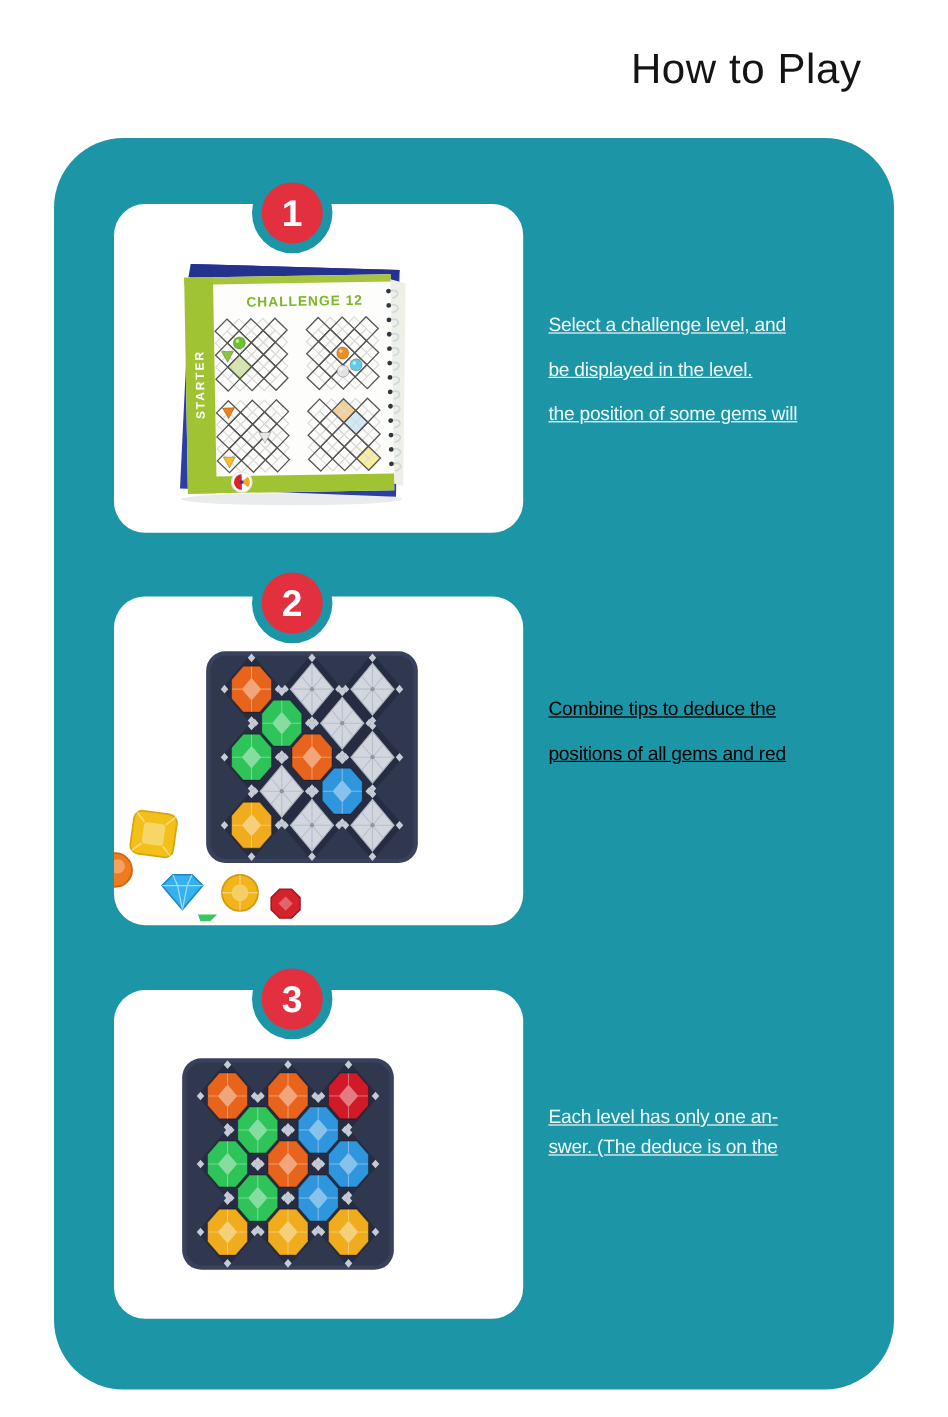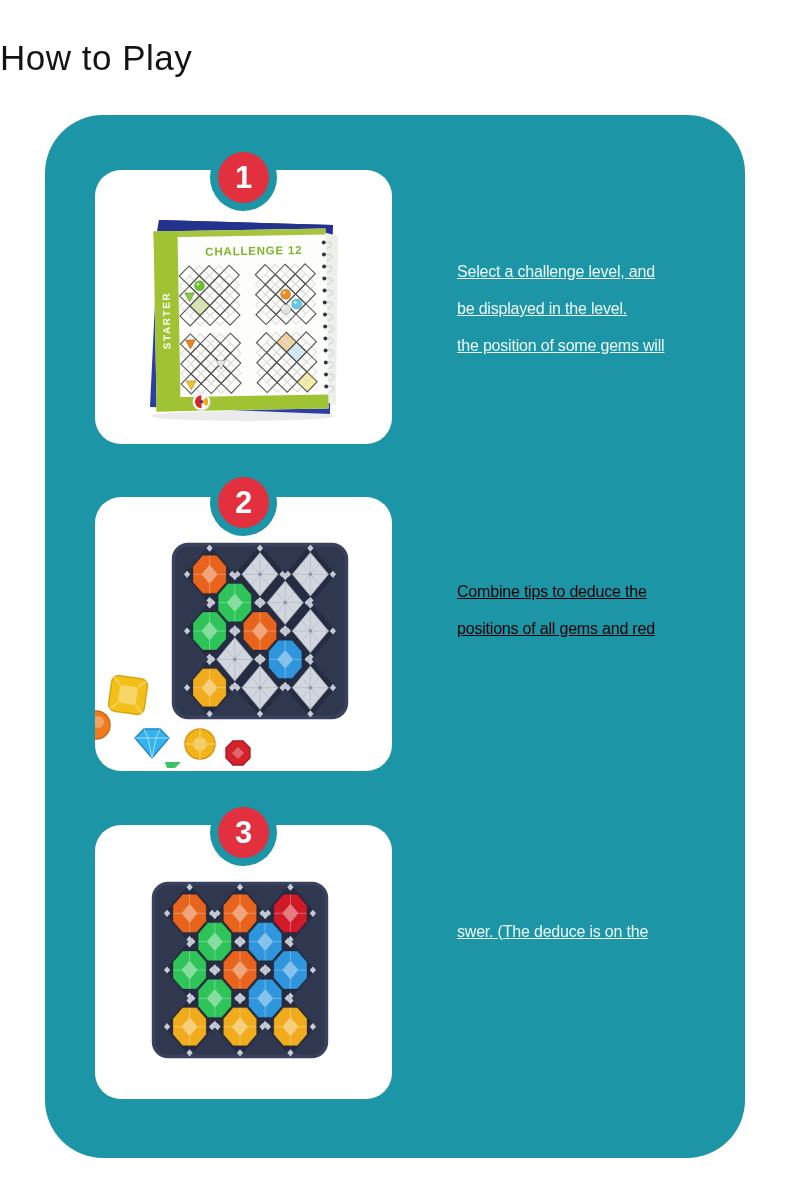--- a/index.html
+++ b/index.html
@@ -1,29 +1,29 @@
 <!DOCTYPE html>
 <html><head>
 <meta charset="utf-8">
 <style>
   html,body{margin:0;padding:0;}
   body{
     width:790px;height:1181px;position:relative;overflow:hidden;
     background:#ffffff;font-family:"Liberation Sans",sans-serif;
   }
   .page-title{
-    position:absolute;top:38px;left:0;width:718px;text-align:left;
+    position:absolute;top:38px;left:0;width:718px;text-align:right;
     font-size:35px;color:#141414;letter-spacing:0.5px;
   }
   .panel{
     position:absolute;left:45px;top:115px;width:700px;height:1043px;
     background:#1c95a6;border-radius:58px;
   }
   .card{
-    position:absolute;left:50px;width:297px;height:274px;
+    position:absolute;left:50px;width:341px;height:274px;
     background:#ffffff;border-radius:26px;overflow:hidden;
   }
   .card1{top:55px;}
   .card2{top:382px;}
   .card3{top:710px;}
   .ring{
     position:absolute;left:165px;width:67px;height:67px;border-radius:50%;
     background:#1c95a6;
   }
   .ring1{top:29px;} .ring2{top:354px;} .ring3{top:684px;}
@@ -593,16 +593,17 @@
         <line x1="147" y1="163" x2="138" y2="163" stroke="rgba(255,255,255,0.35)" stroke-width="1"></line>
         <path d="M156 130L159.5 134L156 138L152.5 134Z" fill="#c6cbd5"></path>
         <path d="M181 159L184.5 163L181 167L177.5 163Z" fill="#c6cbd5"></path>
         <path d="M156 188L159.5 192L156 196L152.5 192Z" fill="#c6cbd5"></path>
         <path d="M131 159L134.5 163L131 167L127.5 163Z" fill="#c6cbd5"></path>
       </svg>
   </div>
   <div class="ring ring3" style="background: rgb(28, 149, 166);"></div>
   <div class="badge badge3" style="background: rgb(226, 48, 62);">3</div>
   <div class="step-text lh-tight text3" style="color: rgb(238, 250, 252);">
+    <div>Each level has only one an-</div>
     <div>swer. (The deduce is on the</div>
   </div>
 
 </div>
 
 </body></html>

